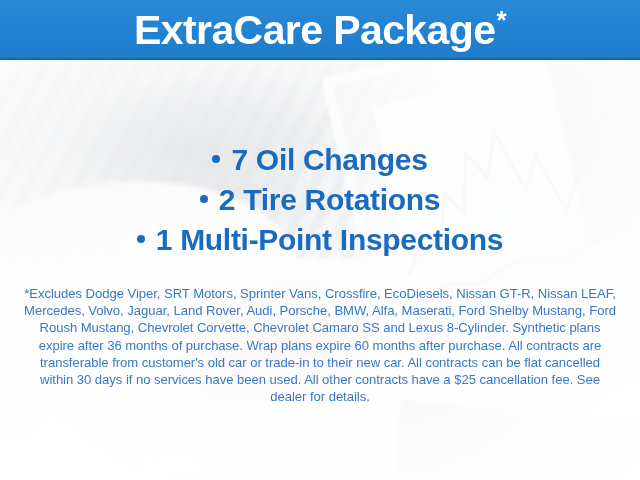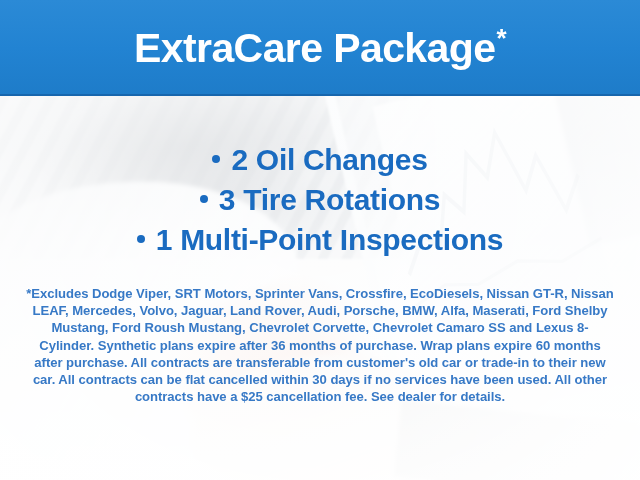--- a/index.html
+++ b/index.html
@@ -95,21 +95,21 @@
     background:
       linear-gradient(180deg,rgba(255,255,255,.80) 0%,rgba(255,255,255,.66) 30%,rgba(255,255,255,.72) 62%,rgba(255,255,255,.86) 100%);
   }
   .wash2{
     position:absolute;inset:0;
     background:radial-gradient(ellipse at 50% 44%,rgba(255,255,255,.42) 0%,rgba(255,255,255,.70) 60%,rgba(255,255,255,.88) 100%);
   }
 
   
   #header-banner{
-    position:absolute;left:0;top:0;width:640px;height:96px;
+    position:absolute;left:0;top:0;width:640px;height:60px;
     background:linear-gradient(180deg,#2b8ad6 0%,#2283d2 52%,#1e7cc9 100%);
     border-bottom:2px solid #1766ad;
     box-sizing:border-box;
     display:flex;align-items:center;justify-content:center;
   }
   #page-title{
     color:#ffffff;
     font-size:41px;
     font-weight:bold;
     letter-spacing:-.6px;
@@ -146,21 +146,21 @@
     vertical-align:middle;
     position:relative;top:-3px;
     margin-right:11px;
   }
 
   
   #disclaimer{
     position:absolute;left:24px;right:24px;top:285px;
     color:#2f74c4;
     font-size:13.1px;
-    font-weight:bold;
+    font-weight:normal;
     line-height:17.2px;
     text-align:center;
     letter-spacing:-.05px;
     opacity:.96;
   }
 </style>
 </head>
 <body>
 
 <div id="promo-card">
@@ -186,24 +186,24 @@
   </div>
 
   <div id="header-banner">
     <div id="page-title">
       <span>ExtraCare Package</span><span class="star">*</span>
     </div>
   </div>
 
   <ul id="benefits-list">
     <li>
-      <span class="dot"></span><span>2 Oil Changes</span>
+      <span class="dot"></span><span>7 Oil Changes</span>
     </li>
     <li>
-      <span class="dot"></span><span>3 Tire Rotations</span>
+      <span class="dot"></span><span>2 Tire Rotations</span>
     </li>
     <li>
       <span class="dot"></span><span>1 Multi-Point Inspections</span>
     </li>
   </ul>
 
   <div id="disclaimer">*Excludes Dodge Viper, SRT Motors, Sprinter Vans, Crossfire, EcoDiesels, Nissan GT-R, Nissan LEAF, Mercedes, Volvo, Jaguar, Land Rover, Audi, Porsche, BMW, Alfa, Maserati, Ford Shelby Mustang, Ford Roush Mustang, Chevrolet Corvette, Chevrolet Camaro SS and Lexus 8-Cylinder. Synthetic plans expire after 36 months of purchase. Wrap plans expire 60 months after purchase. All contracts are transferable from customer's old car or trade-in to their new car. All contracts can be flat cancelled within 30 days if no services have been used. All other contracts have a $25 cancellation fee. See dealer for details.</div>
 
 </div>
 

